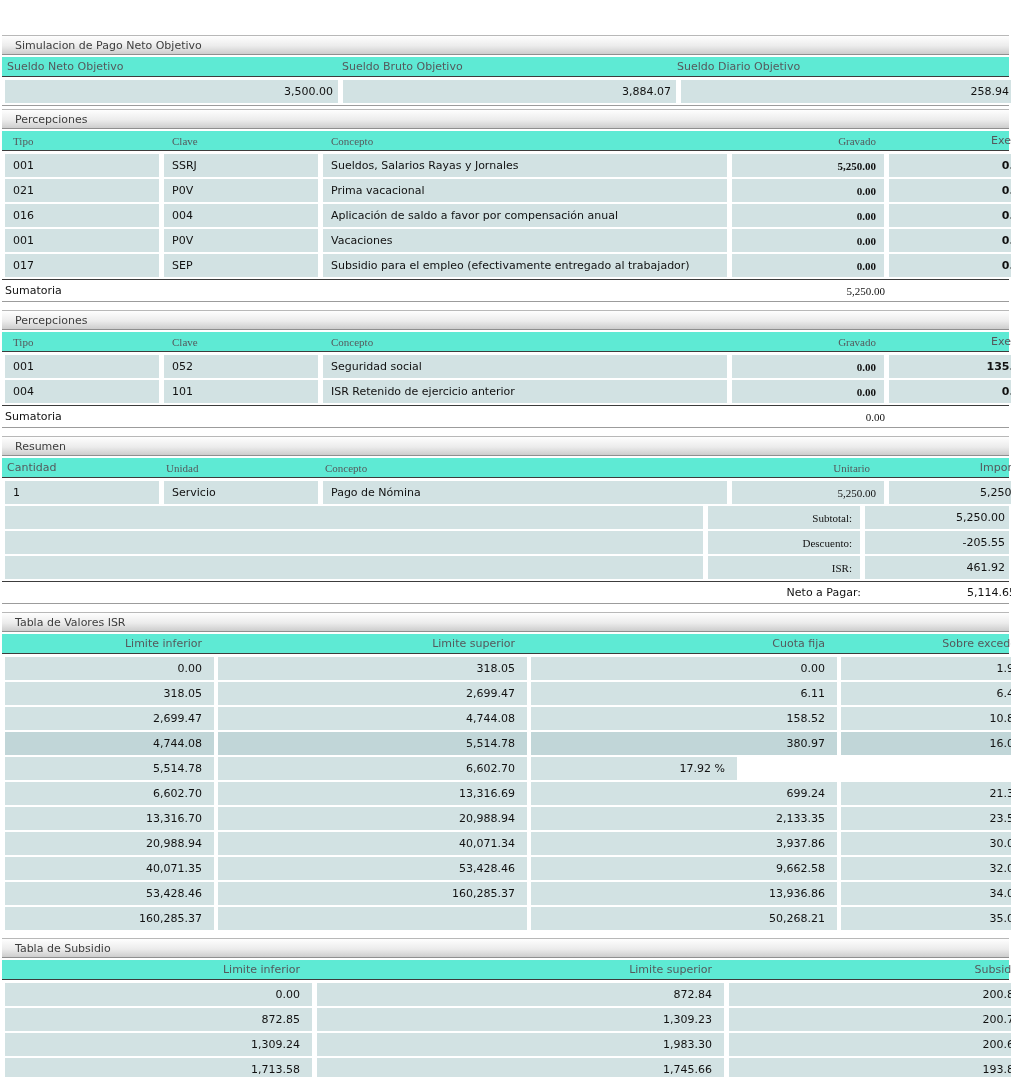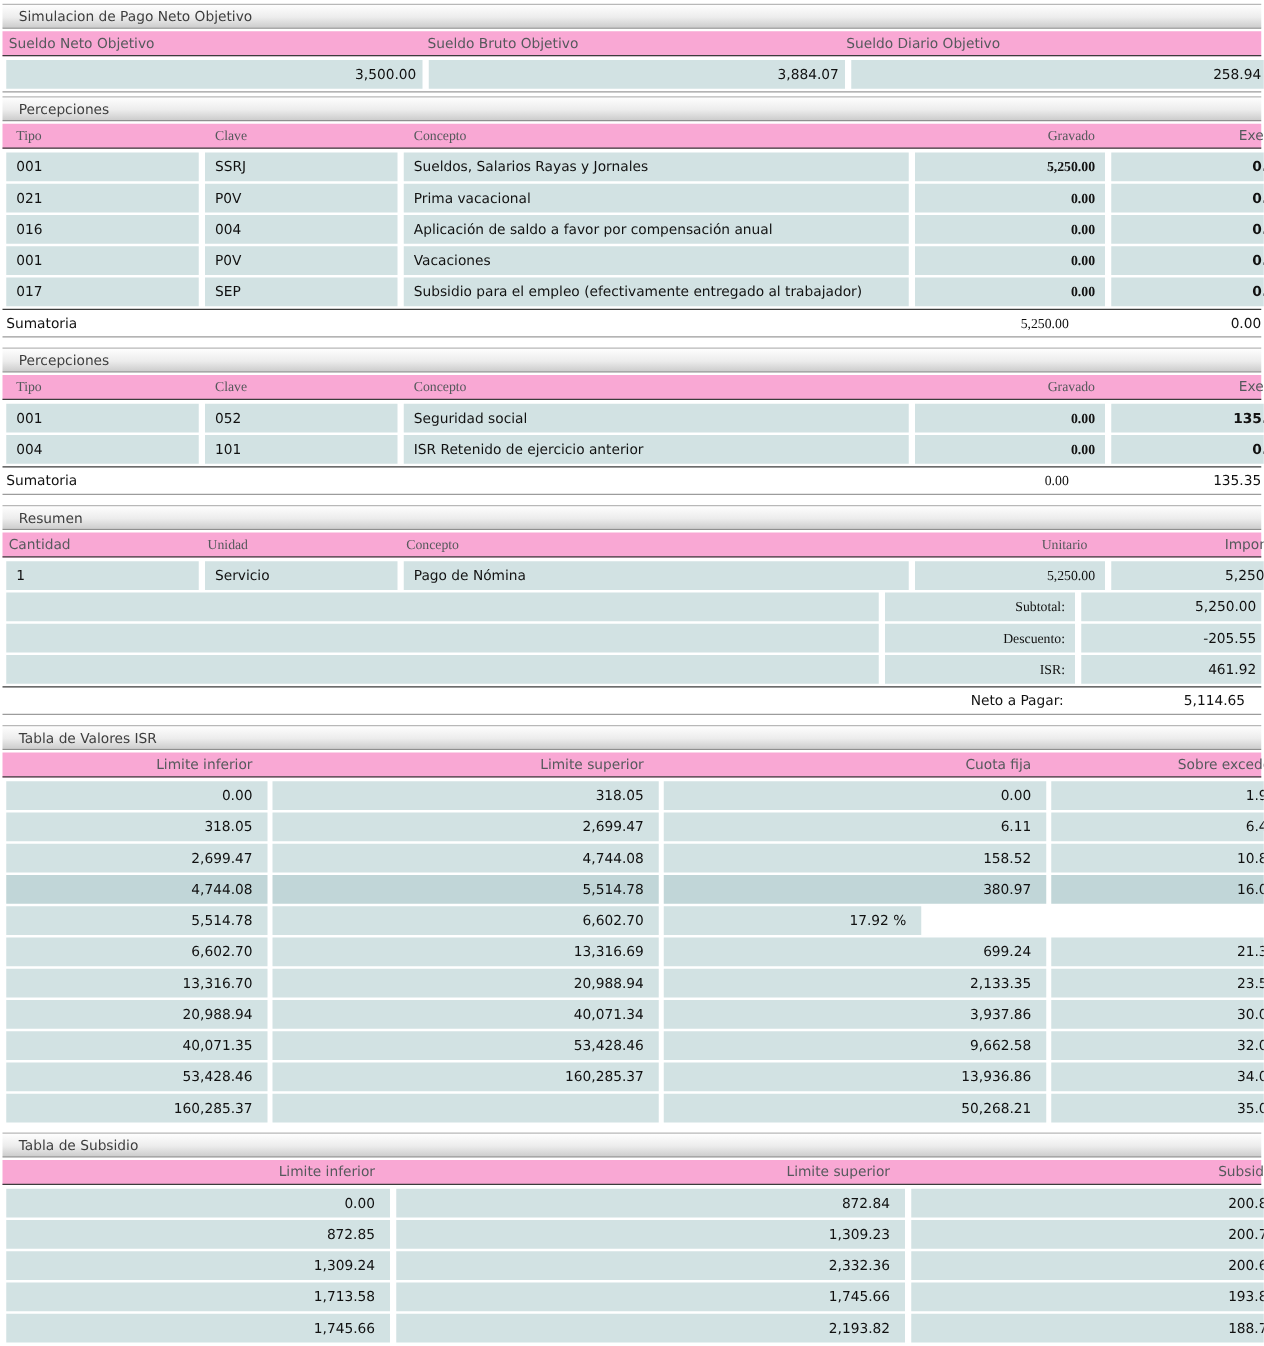--- a/index.html
+++ b/index.html
@@ -1,31 +1,31 @@
 <!DOCTYPE html>
 <html><head>
 <meta charset="utf-8">
 <style>
   html,body{margin:0;padding:0;background:#fff;}
   body{width:1011px;height:1077px;overflow:hidden;
        font-family:"DejaVu Sans","Liberation Sans",sans-serif;
        font-size:11px;color:#111;}
   .page{padding-top:3px;}
   .section{margin-bottom:8px;}
-  .section-sim{margin-bottom:3px;}
+  .section-sim{margin-bottom:3px;margin-top:32px;}
 
   
   .bar{margin:0 2px;height:18px;display:flex;align-items:center;
        padding-left:13px;color:#3d3d3d;
        border-top:1px solid #b8b8b8;border-bottom:1px solid #8f8f8f;
        background:linear-gradient(180deg,#fefefe 0%,#ececec 55%,#cdcdcd 100%);}
 
   
   .hrow{margin:2px 2px 0 2px;height:19px;display:flex;align-items:center;
-        padding-left:3px;background:#f9a8d4;color:#55595c;
+        padding-left:3px;background:#5eead4;color:#55595c;
         border-bottom:1px solid #3c3c3c;}
   .hc{display:flex;align-items:center;height:100%;}
   .hc.tl{justify-content:flex-start;padding-left:8px;font-family:Liberation Serif, serif;}
   .hc.tl2{justify-content:flex-start;padding-left:2px;}
   .hc.tr{justify-content:flex-end;padding-right:8px;}
   .hc.tr4{justify-content:flex-end;padding-right:4px;}
   .hc.tr12{justify-content:flex-end;padding-right:12px;}
 
   
   .rows{margin-top:3px;border-radius:11px;}
@@ -57,21 +57,21 @@
   .w-i4{width:194px;flex:none;}
   
   .w-s1{width:295px;flex:none;}
   .w-s2{width:395px;flex:none;}
   .w-s3{width:292px;flex:none;}
 
   
   .sumrow{display:flex;align-items:center;margin:0 2px;padding-left:3px;
           height:21px;background:#fff;
           border-top:1px solid #3c3c3c;border-bottom:1px solid #9c9c9c;}
-  .sumrow.g5{gap:6px;}
+  .sumrow.g5{gap:16px;}
   .sc{display:flex;align-items:center;height:100%;white-space:nowrap;}
   .sc.num{justify-content:flex-end;padding-right:8px;}
   .sc.pr4{padding-right:4px;}
   .w-sp{width:550px;flex:none;}
   .w-nlabel{width:290px;flex:none;}
   .w-nval{width:139px;flex:none;}
 
   .endline{margin:0 2px;border-bottom:1px solid #9c9c9c;height:0;}
 </style>
 </head>
@@ -327,21 +327,21 @@
           <div class="cell w-s2 num pr12">872.84</div>
           <div class="cell w-s3 num pr12">200.83</div>
         </div>
         <div class="row g5">
           <div class="cell w-s1 num pr12">872.85</div>
           <div class="cell w-s2 num pr12">1,309.23</div>
           <div class="cell w-s3 num pr12">200.74</div>
         </div>
         <div class="row g5">
           <div class="cell w-s1 num pr12">1,309.24</div>
-          <div class="cell w-s2 num pr12">2,332.36</div>
+          <div class="cell w-s2 num pr12">1,983.30</div>
           <div class="cell w-s3 num pr12">200.63</div>
         </div>
         <div class="row g5">
           <div class="cell w-s1 num pr12">1,713.58</div>
           <div class="cell w-s2 num pr12">1,745.66</div>
           <div class="cell w-s3 num pr12">193.80</div>
         </div>
         <div class="row g5">
           <div class="cell w-s1 num pr12">1,745.66</div>
           <div class="cell w-s2 num pr12">2,193.82</div>

